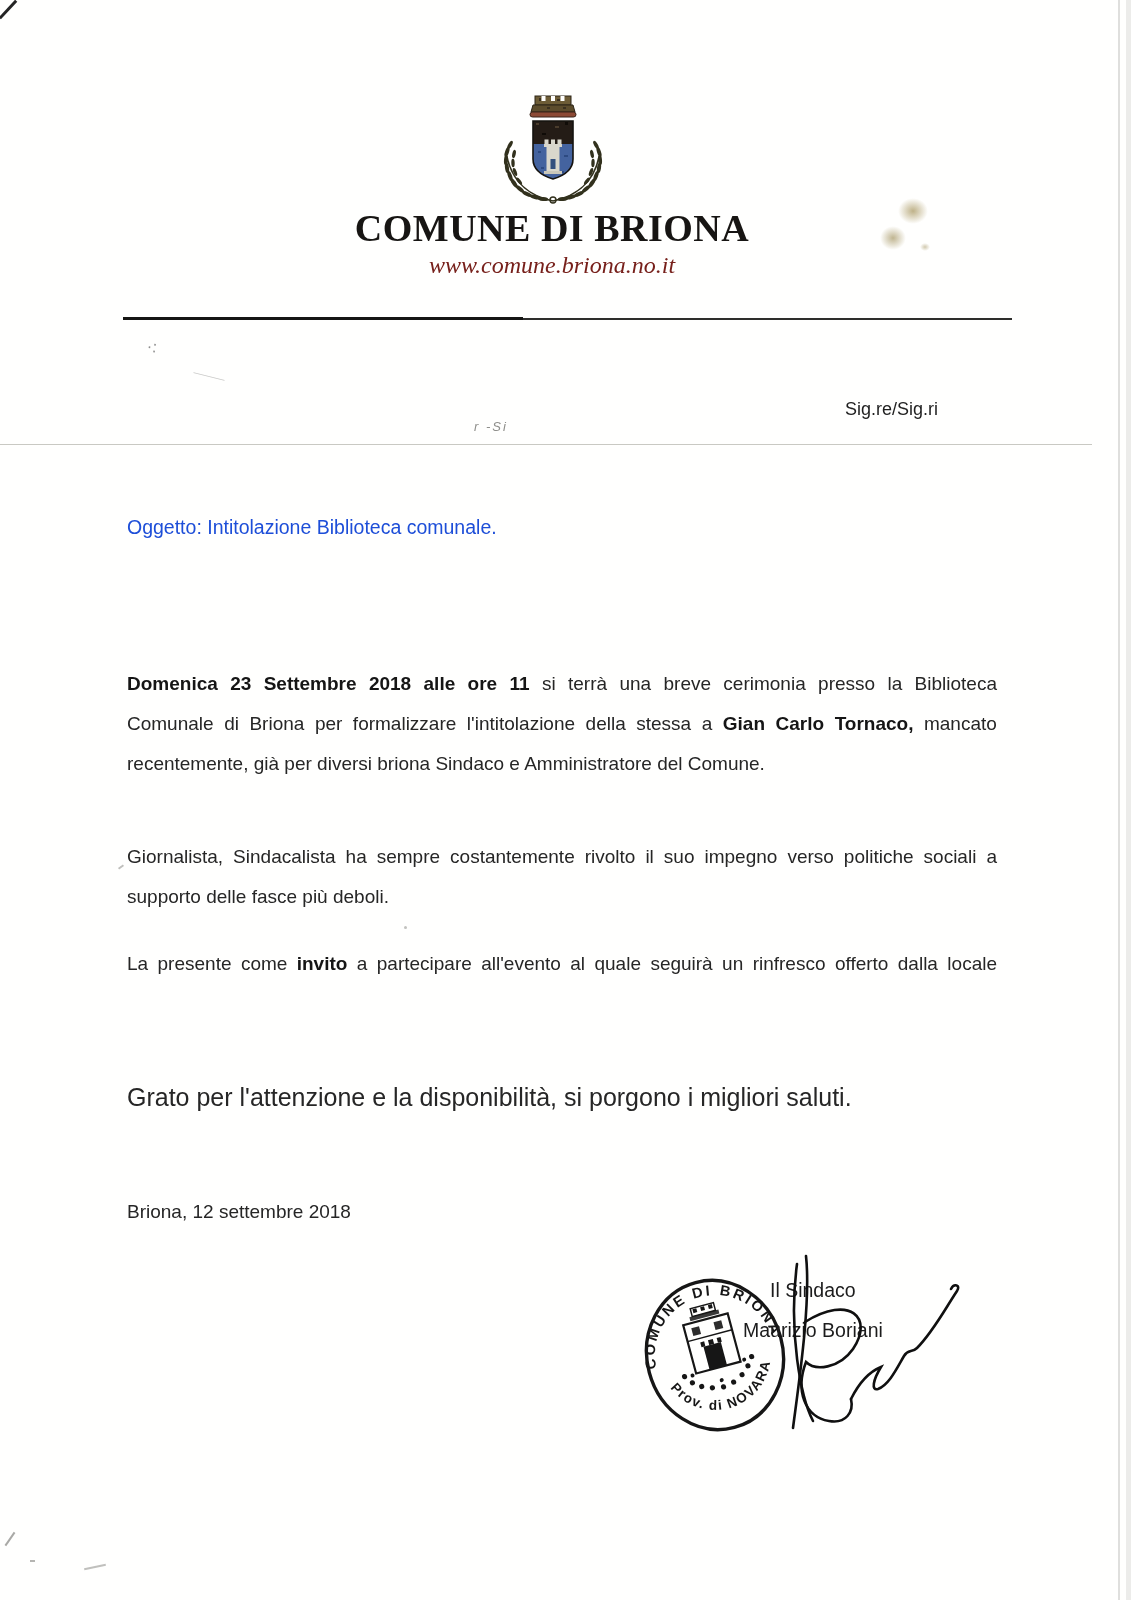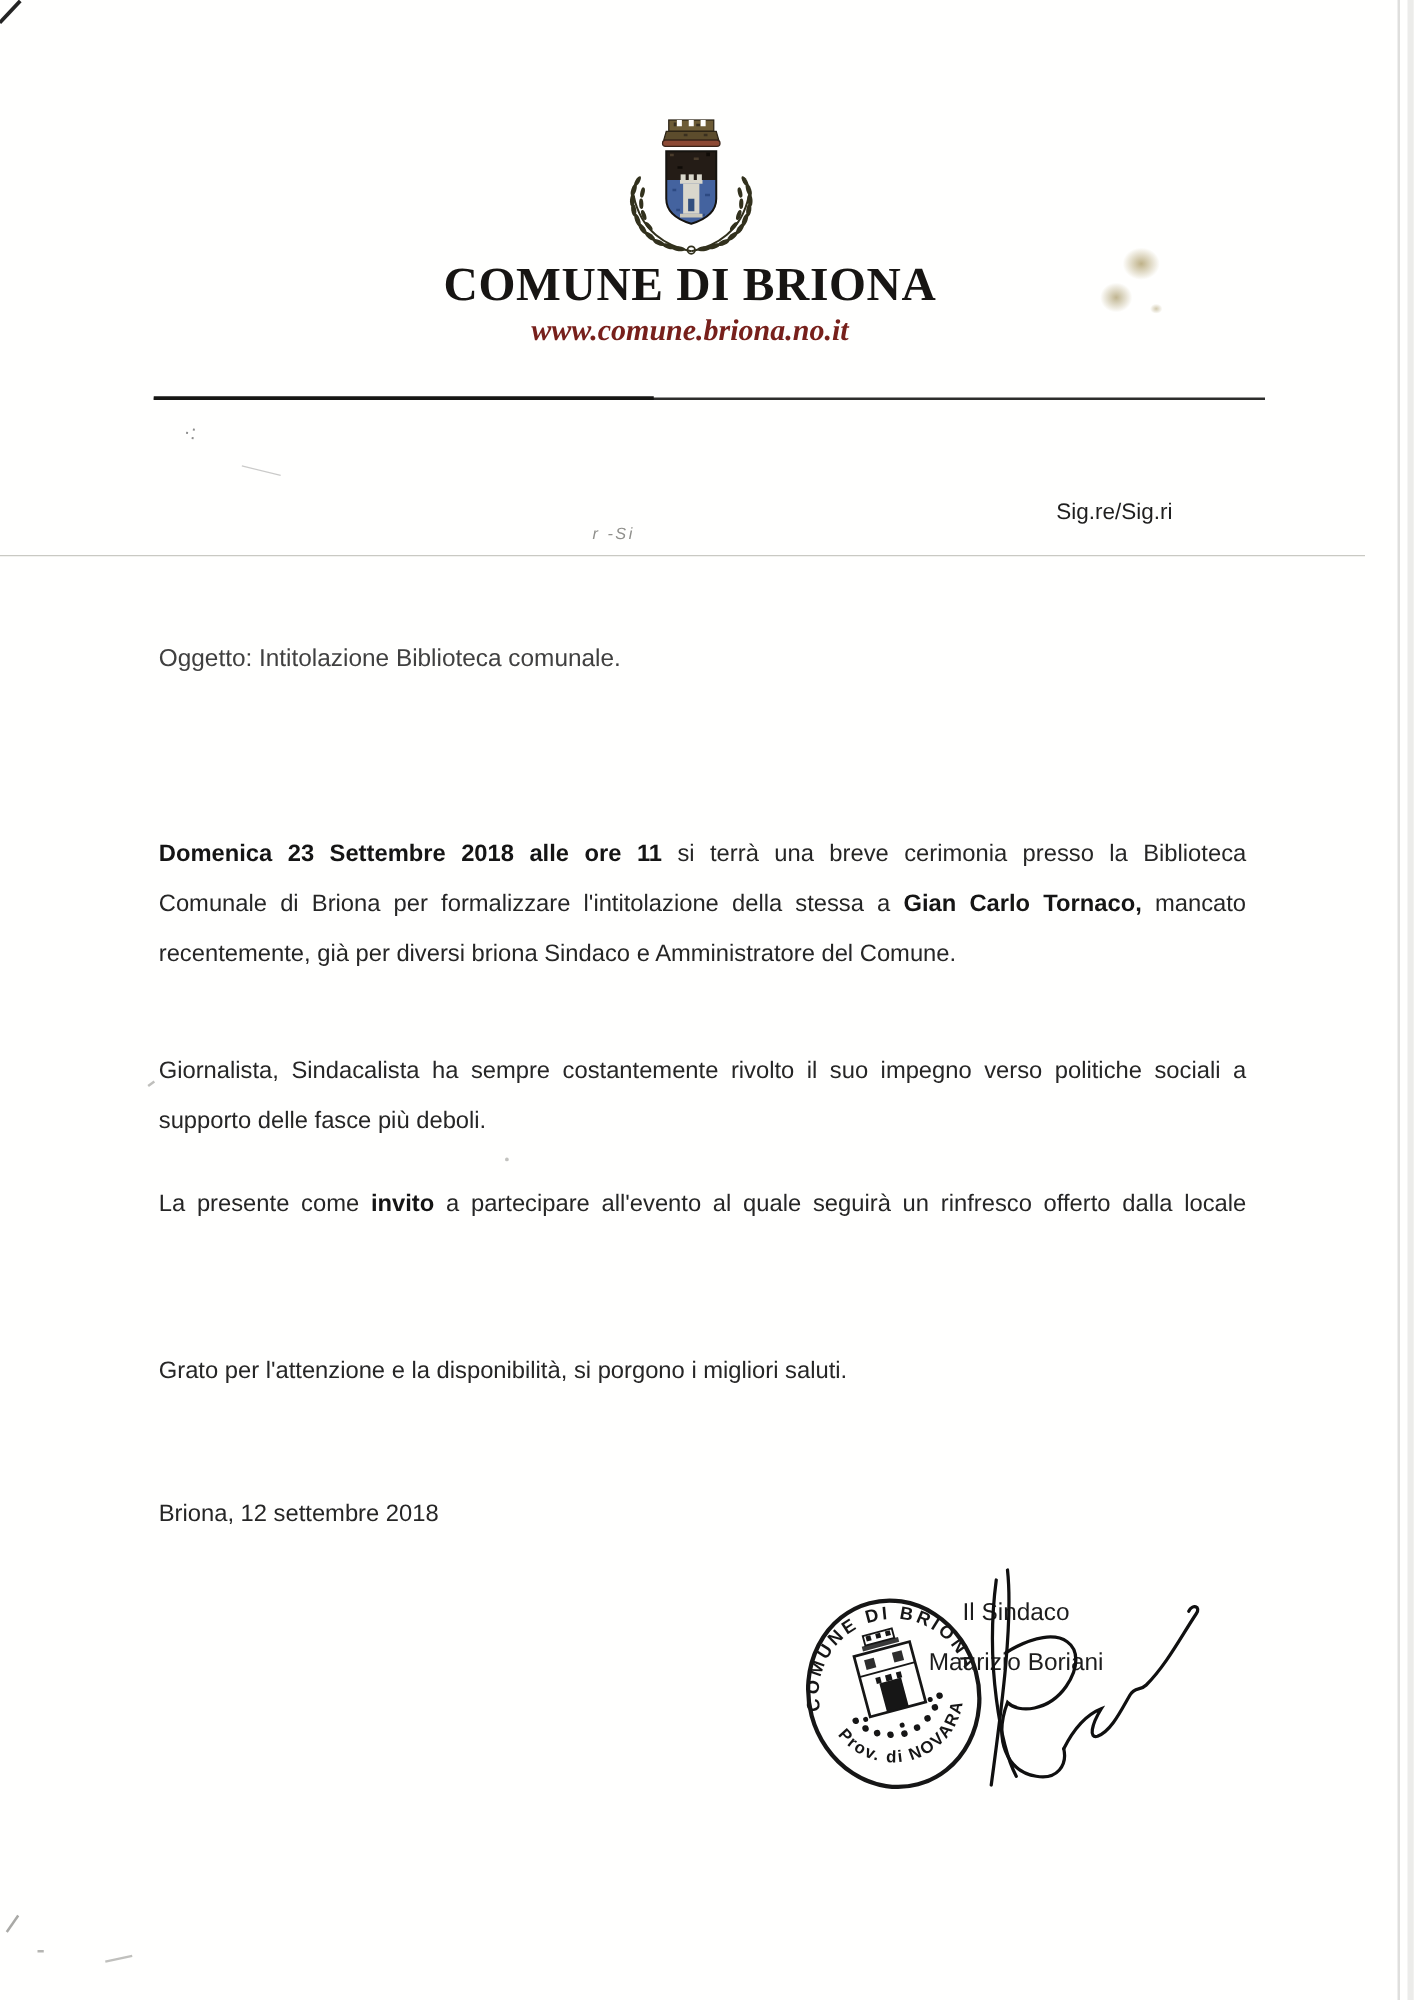--- a/index.html
+++ b/index.html
@@ -16,40 +16,40 @@
   .page-title{
     position:absolute;left:0;top:206px;width:1104px;
     text-align:center;
     font-family:"Liberation Serif","DejaVu Serif",serif;
     font-weight:700;font-size:38px;letter-spacing:.5px;color:#171513;
   }
   .website{
     position:absolute;left:0;top:252px;width:1104px;
     text-align:center;
     font-family:"Liberation Serif","DejaVu Serif",serif;
-    font-style:italic;font-weight:700;font-size:24px;color:#77201b;
+    font-style:italic;font-weight:400;font-size:24px;color:#77201b;
   }
   .header-divider{position:absolute;left:123px;top:318px;width:889px;height:2px;background:#2e2e2c;}
   .header-divider-left{position:absolute;left:123px;top:317px;width:400px;height:3px;background:#161614;}
   
   .recipient{
     position:absolute;right:193px;top:395px;
     font-size:18px;line-height:28px;color:#1f1f1f;text-align:right;
   }
   .subject{
     position:absolute;left:127px;top:507px;
-    font-size:19.5px;line-height:40px;color:#404040;
+    font-size:19.5px;line-height:40px;color:#1d4ed8;
   }
   
   .para{position:absolute;left:127px;width:870px;font-size:19px;color:#262626;}
   .p1{top:664px}.p2{top:837px}.p3{top:944px}
   .line{height:40px;line-height:40px;white-space:pre;}
   .line.justify{display:flex;justify-content:space-between;white-space:normal;}
   .b{font-weight:700;color:#151515;}
-  .closing{position:absolute;left:127px;top:1077px;font-size:19px;line-height:40px;color:#262626;}
+  .closing{position:absolute;left:127px;top:1077px;font-size:25px;line-height:40px;color:#262626;}
   .dateline{position:absolute;left:127px;top:1192px;font-size:19px;line-height:40px;color:#262626;}
   
   .sig-role{position:absolute;left:770px;top:1276px;font-size:19.5px;line-height:28px;color:#1c1c1c;z-index:3;}
   .sig-name{position:absolute;left:743px;top:1316px;font-size:19.5px;line-height:28px;color:#1c1c1c;z-index:3;}
   .stamp-svg{position:absolute;left:0;top:0;z-index:2;}
   .signature-svg{position:absolute;left:0;top:0;z-index:4;}
   
   .corner-artifact{position:absolute;left:-4px;top:8px;width:24px;height:3px;background:#242424;transform:rotate(-47deg);}
   .edge-line{position:absolute;left:1118px;top:0;width:2px;height:1600px;background:#b9b9b6;opacity:.45;}
   .edge-band{position:absolute;left:1126px;top:0;width:5px;height:1600px;background:#ececea;}

